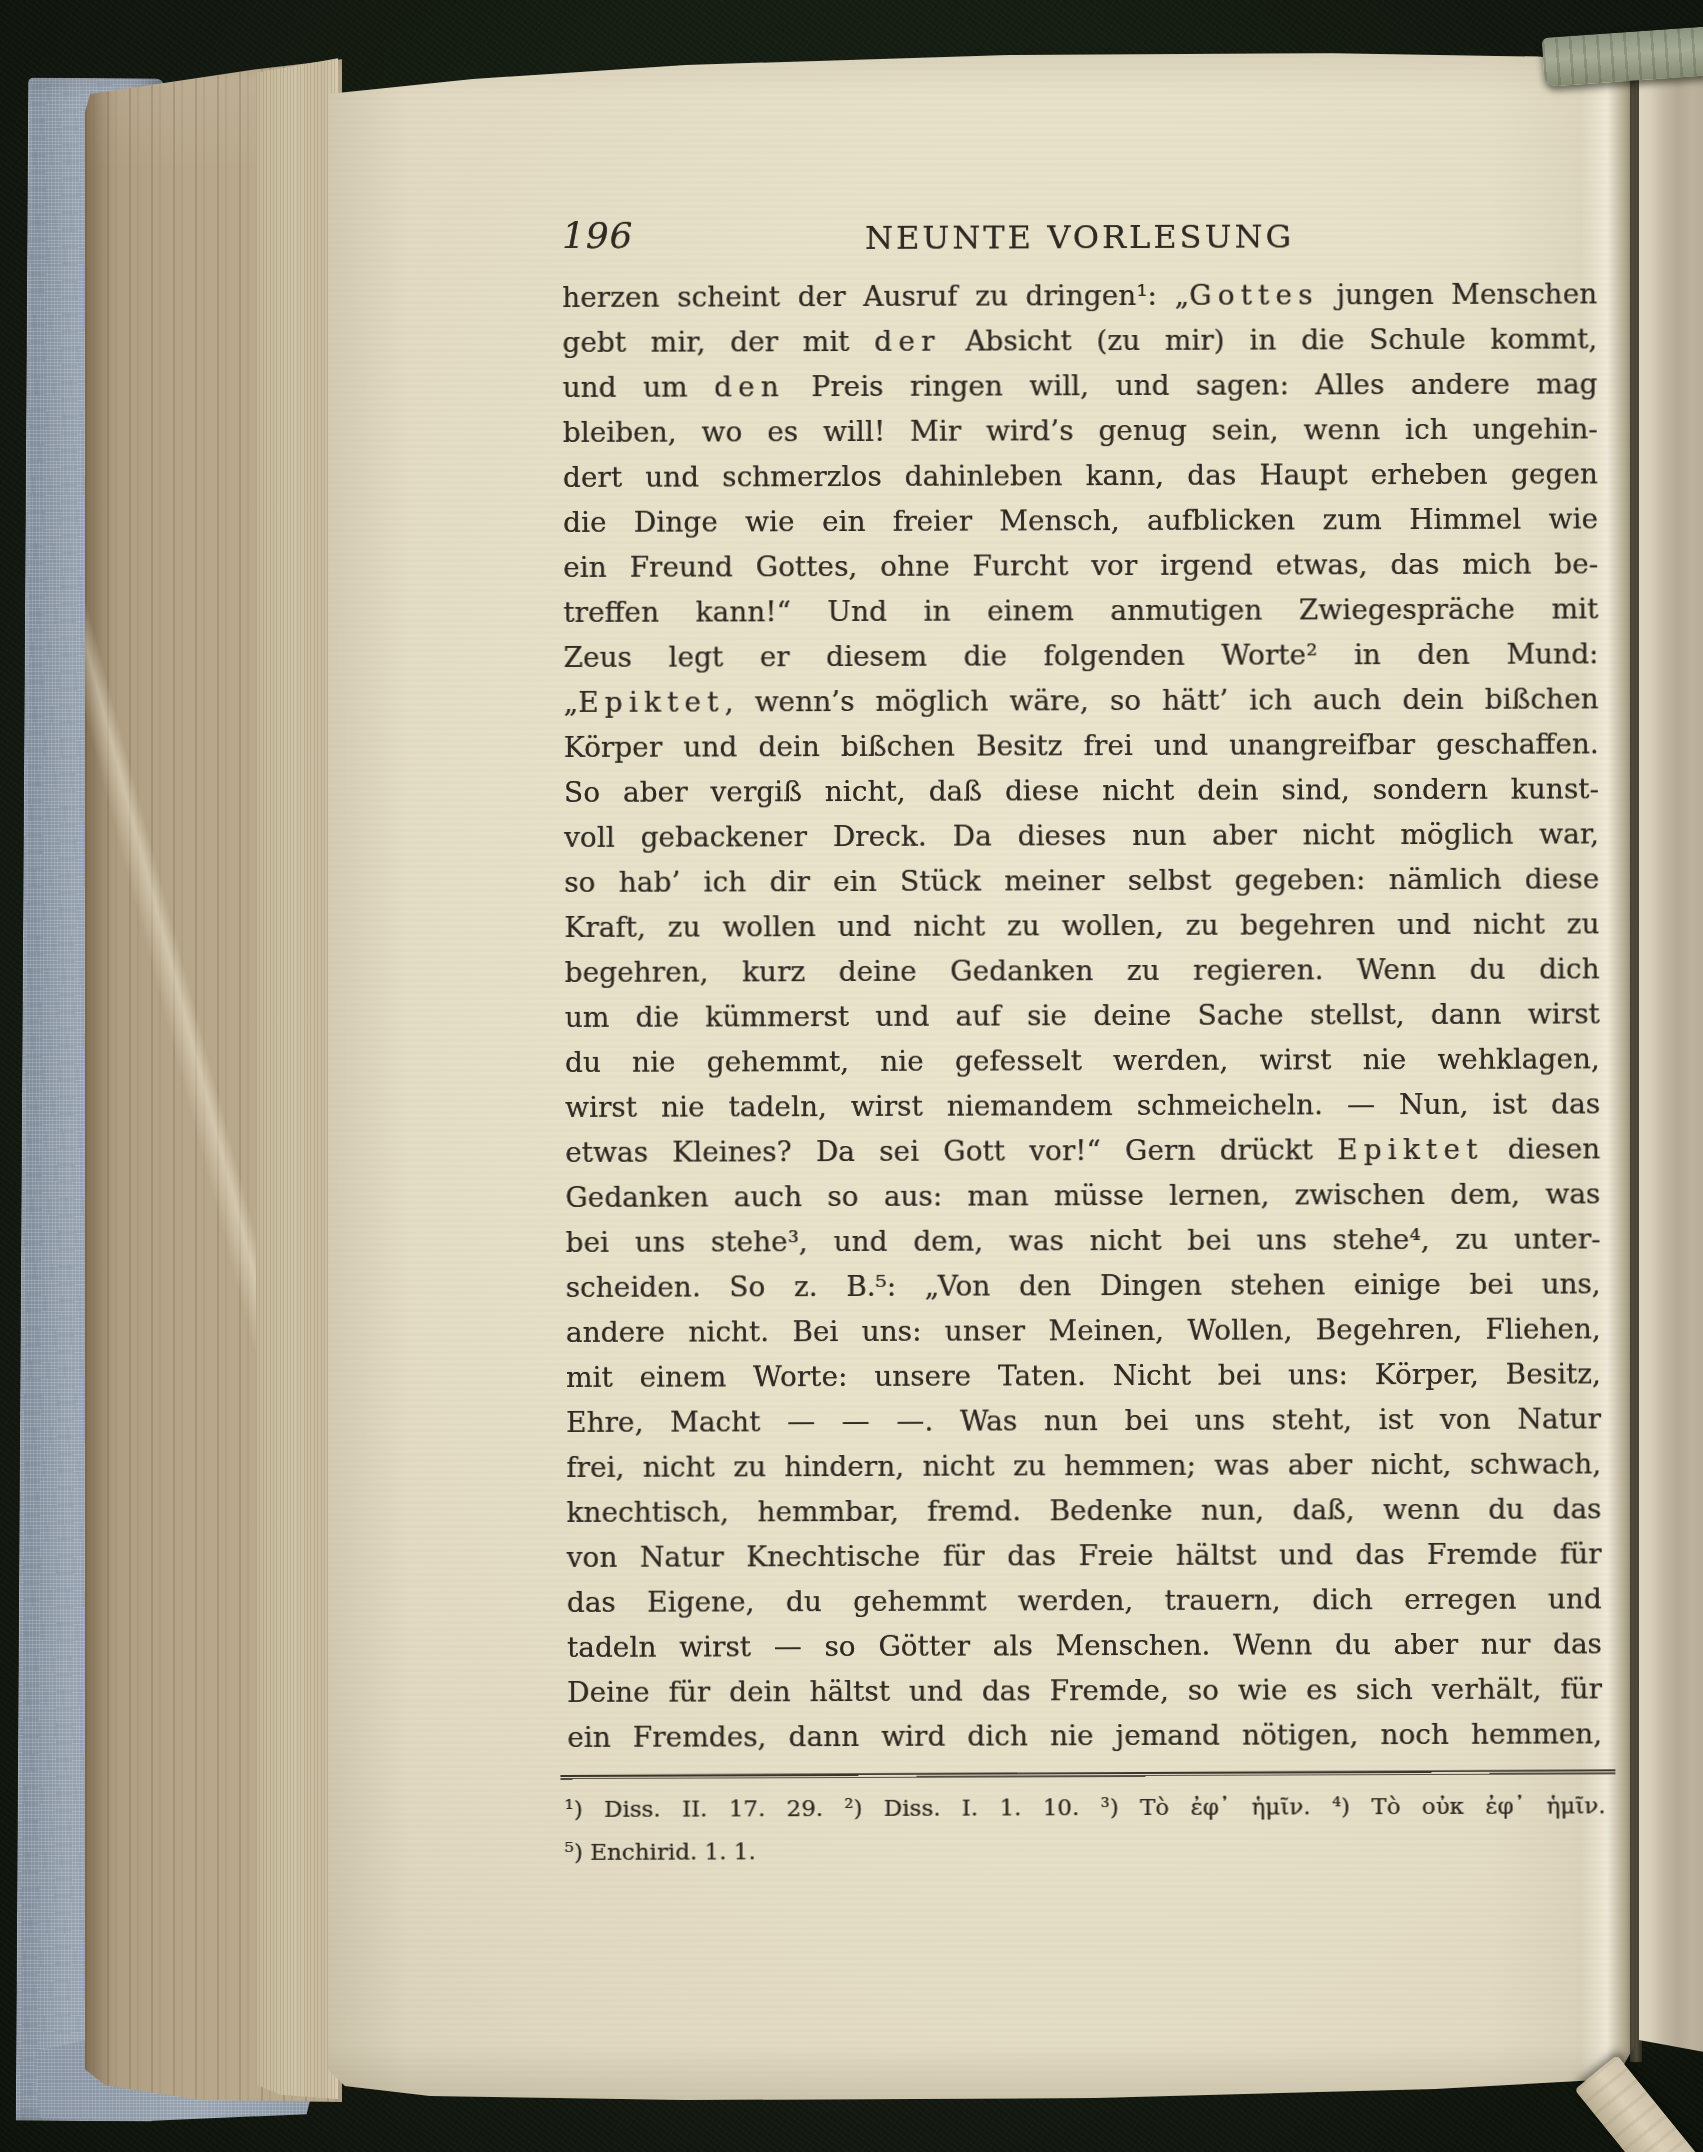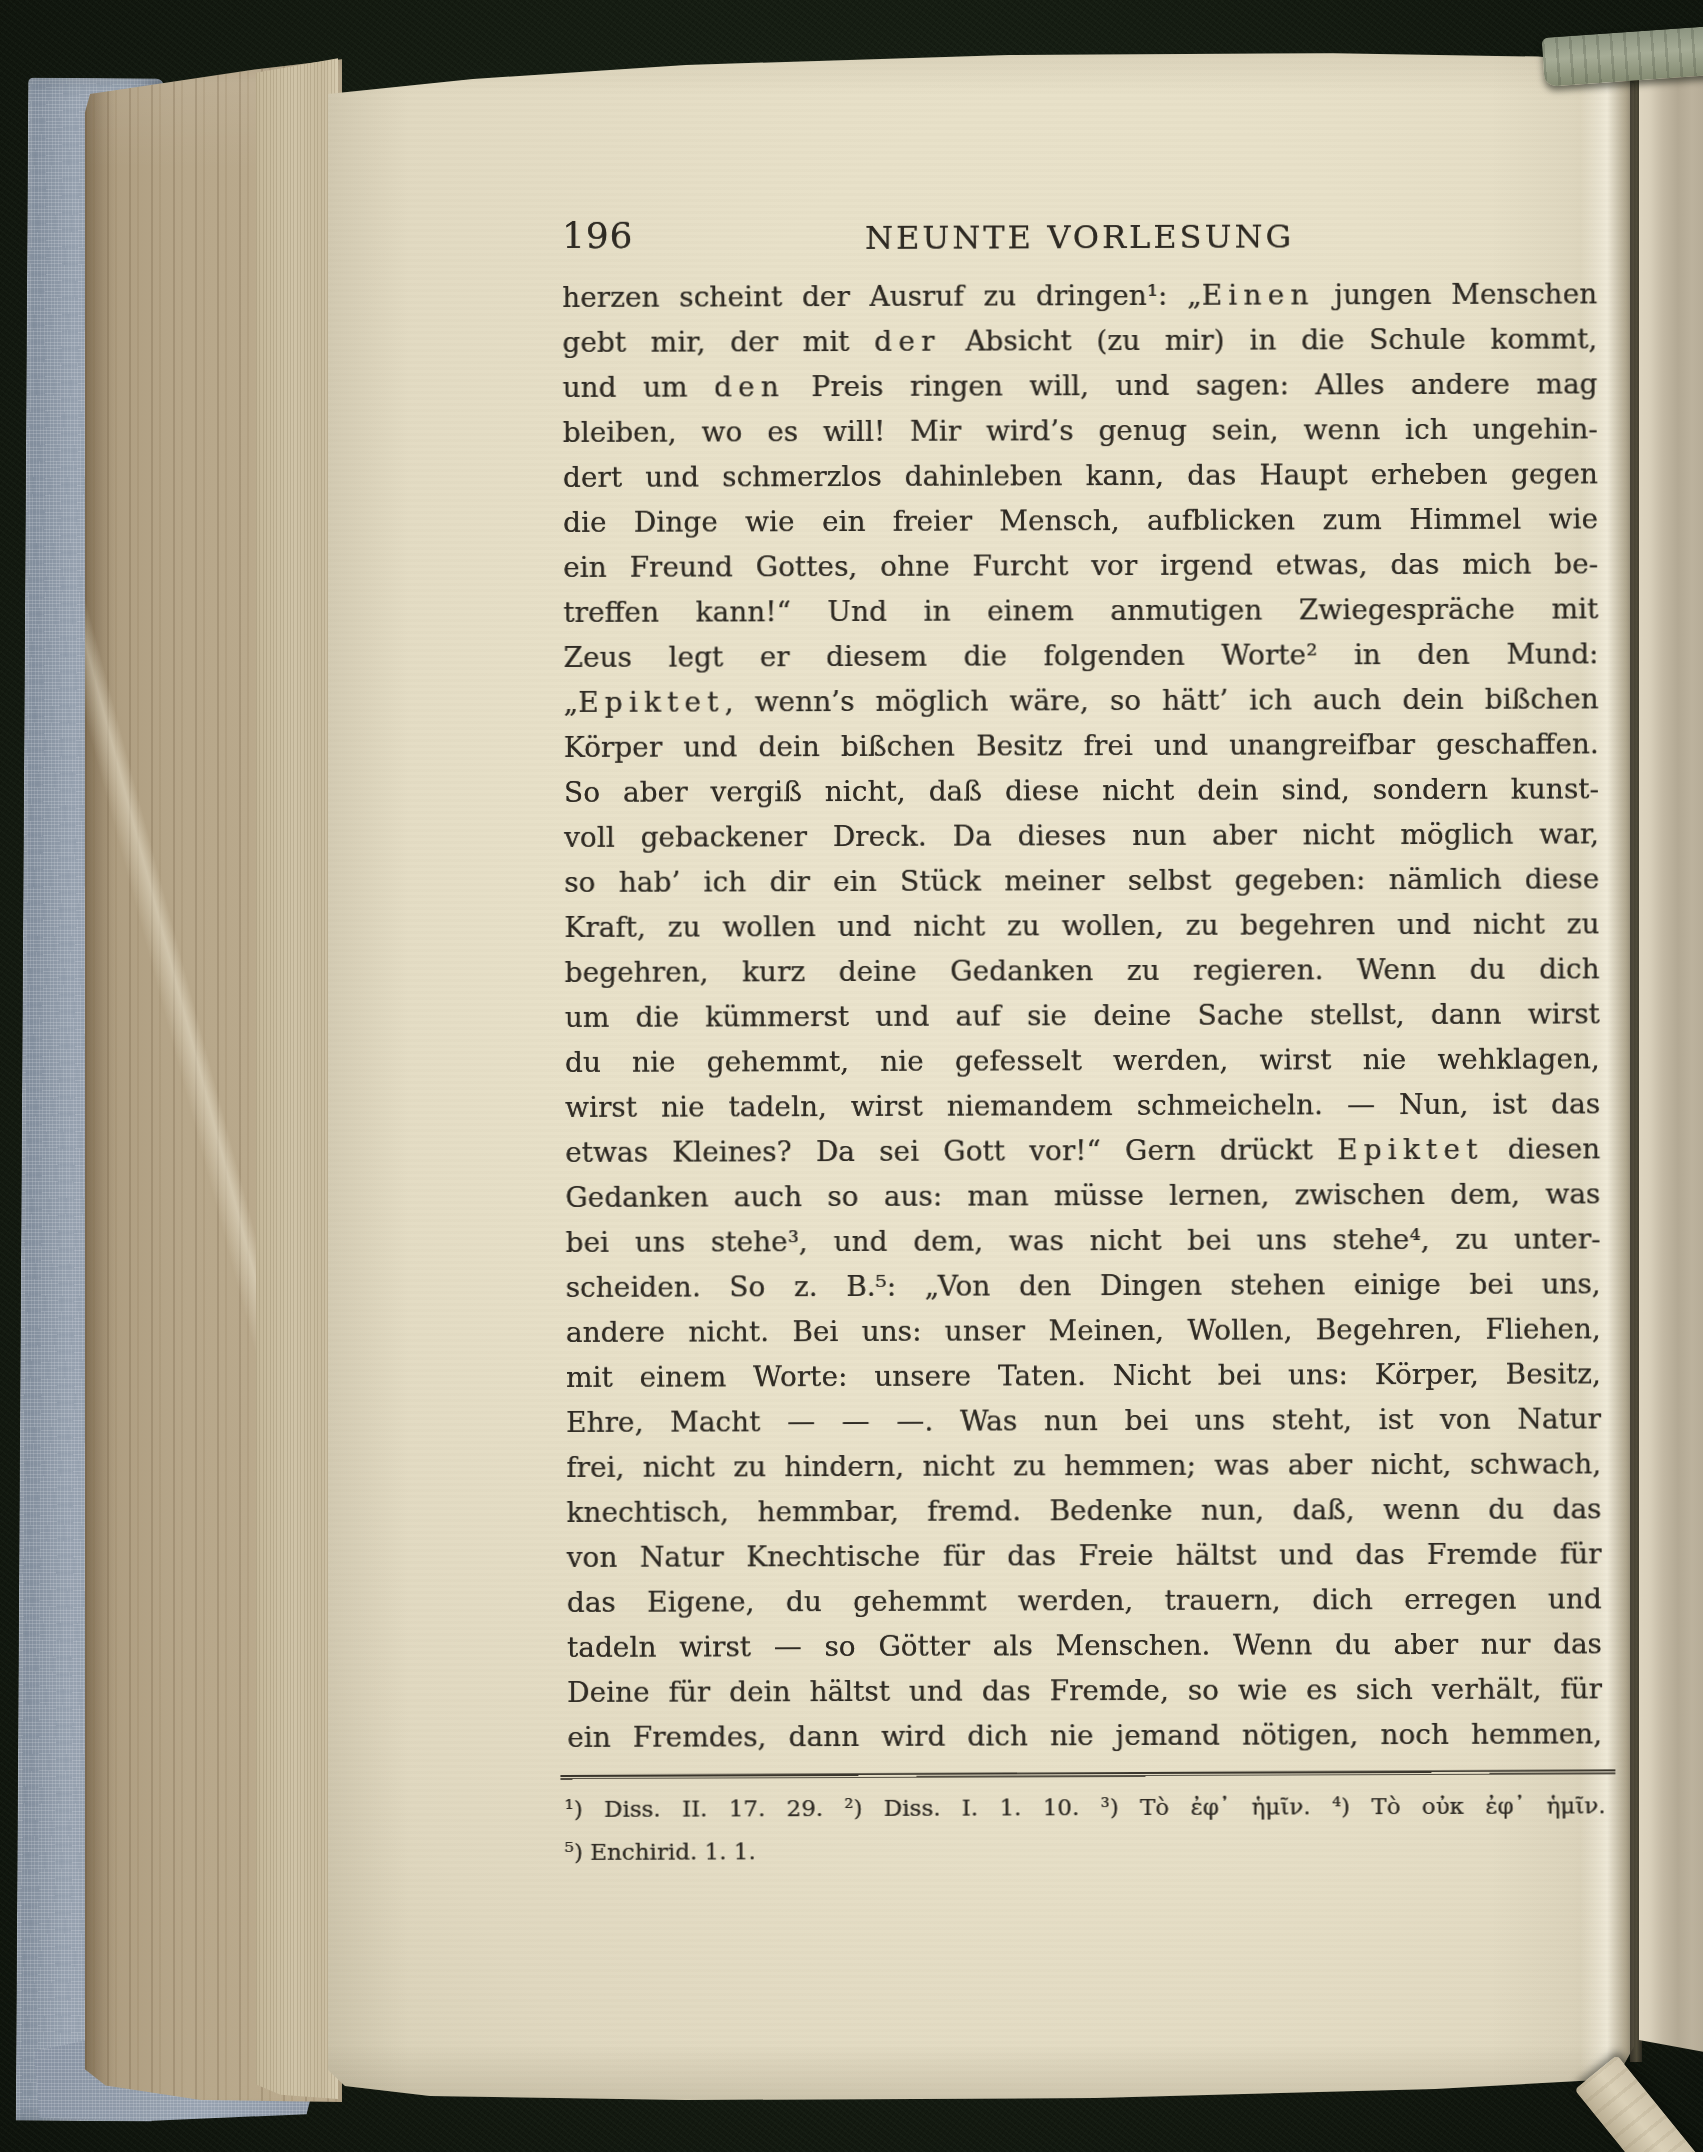--- a/index.html
+++ b/index.html
@@ -92,21 +92,21 @@
       repeating-linear-gradient(90deg, rgba(140,125,95,0.14) 0 3.4px, transparent 3.4px 15.3px),
       linear-gradient(180deg,#cdc2a9 0,#dbd1b8 45%,#b9ad92 100%);
     box-shadow:-3.4px -3.4px 8.5px rgba(8,10,6,0.5);}
 
   
   .text-layer{position:absolute;left:0;top:0;width:1704px;height:2153px;
     color:#2e2a23;transform:rotate(-0.2deg);filter:blur(0.3px);
     text-shadow:0 0 0.5px rgba(46,42,35,0.75);}
 
   .pagenum{position:absolute;left:565px;top:215px;font-size:36px;line-height:39px;
-    letter-spacing:0.9px;}
+    letter-spacing:0.9px;font-style:italic;}
   .runhead{position:absolute;left:565px;top:220px;width:1035px;text-align:center;
     font-size:32px;line-height:37px;letter-spacing:3px;}
 
   .body{position:absolute;left:565px;top:274px;width:1035px;font-size:28px;}
   .bline{height:45px;line-height:45px;white-space:normal;
     text-align:justify;text-align-last:justify;text-justify:inter-word;}
   .sperr{letter-spacing:0.22em;}
 
   .fnsep{position:absolute;left:558px;top:1773px;width:1055px;height:5.1px;
     transform:rotate(-0.1deg);
@@ -129,21 +129,21 @@
   <div class="open-page"></div>
   <div class="gutter"></div>
   <div class="facing"></div>
   <div class="ribbon-top"></div>
   <div class="ribbon-bottom"></div>
 
   <div class="text-layer">
     <div class="pagenum">196</div>
     <div class="runhead">NEUNTE VORLESUNG</div>
     <div class="body">
-        <div class="bline">herzen scheint der Ausruf zu dringen¹: „<span class="sperr">Einen</span> jungen Menschen</div>
+        <div class="bline">herzen scheint der Ausruf zu dringen¹: „<span class="sperr">Gottes</span> jungen Menschen</div>
         <div class="bline">gebt mir, der mit <span class="sperr">der</span> Absicht (zu mir) in die Schule kommt,</div>
         <div class="bline">und um <span class="sperr">den</span> Preis ringen will, und sagen: Alles andere mag</div>
         <div class="bline">bleiben, wo es will! Mir wird’s genug sein, wenn ich ungehin-</div>
         <div class="bline">dert und schmerzlos dahinleben kann, das Haupt erheben gegen</div>
         <div class="bline">die Dinge wie ein freier Mensch, aufblicken zum Himmel wie</div>
         <div class="bline">ein Freund Gottes, ohne Furcht vor irgend etwas, das mich be-</div>
         <div class="bline">treffen kann!“ Und in einem anmutigen Zwiegespräche mit</div>
         <div class="bline">Zeus legt er diesem die folgenden Worte² in den Mund:</div>
         <div class="bline">„<span class="sperr">Epiktet</span>, wenn’s möglich wäre, so hätt’ ich auch dein bißchen</div>
         <div class="bline">Körper und dein bißchen Besitz frei und unangreifbar geschaffen.</div>

